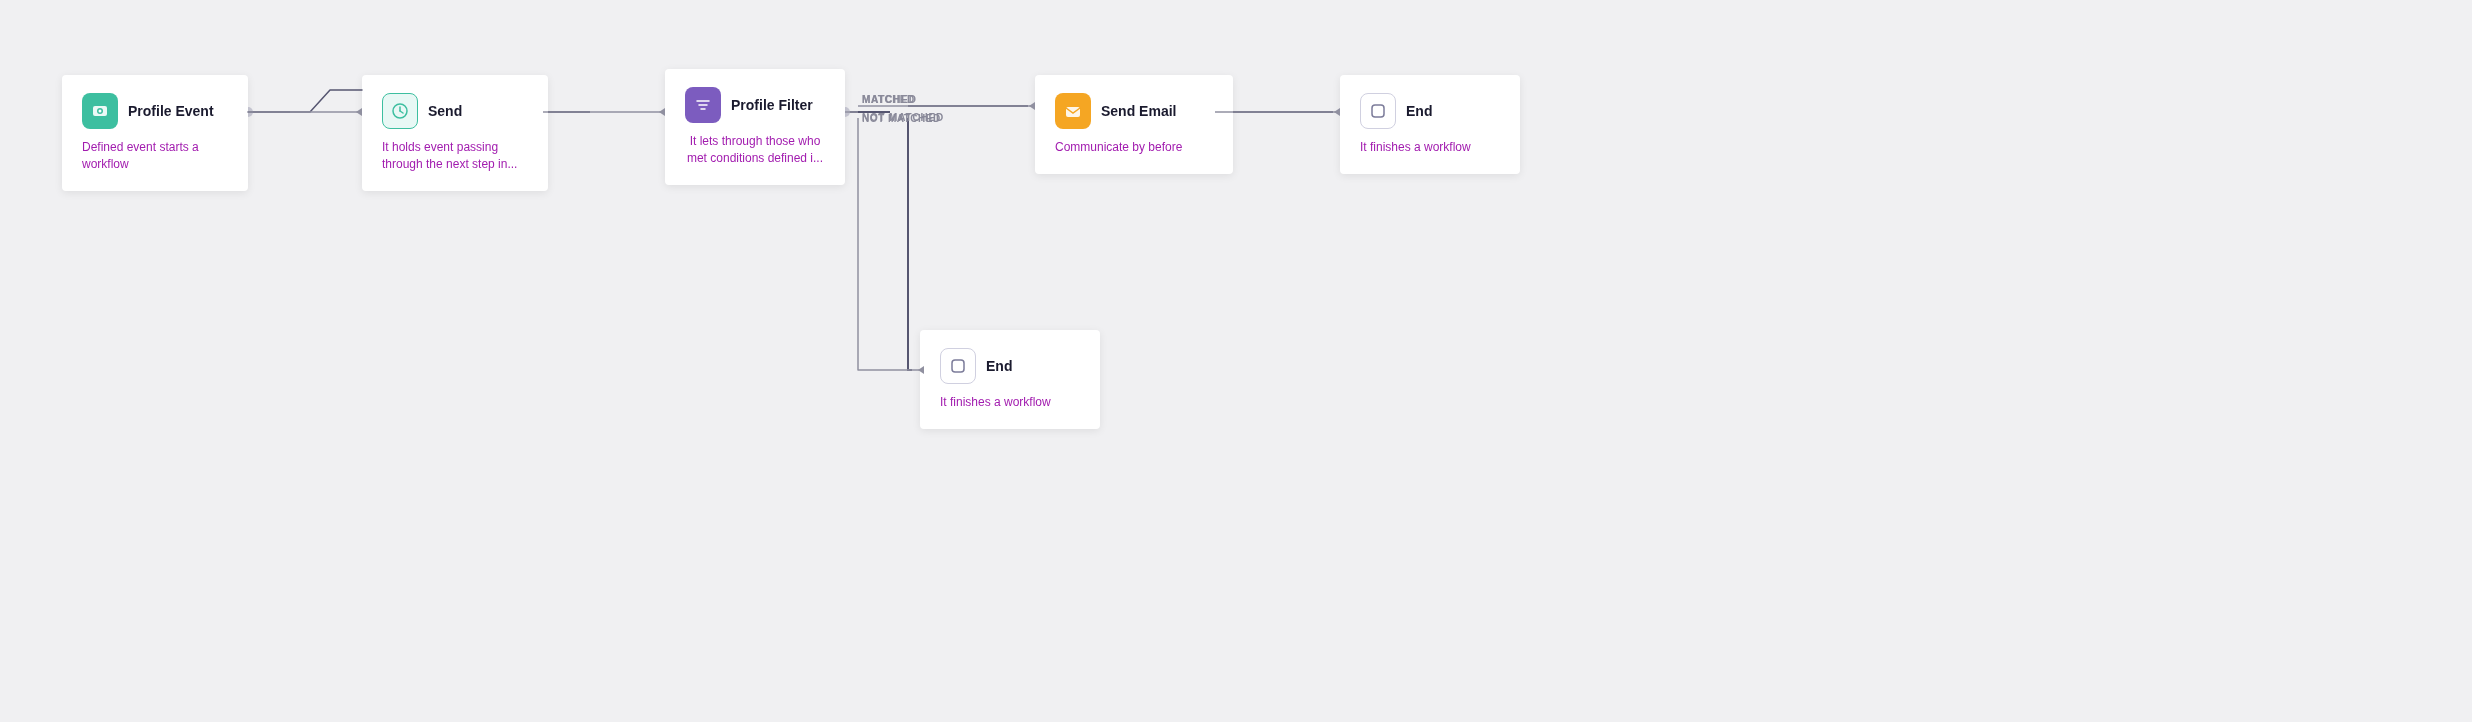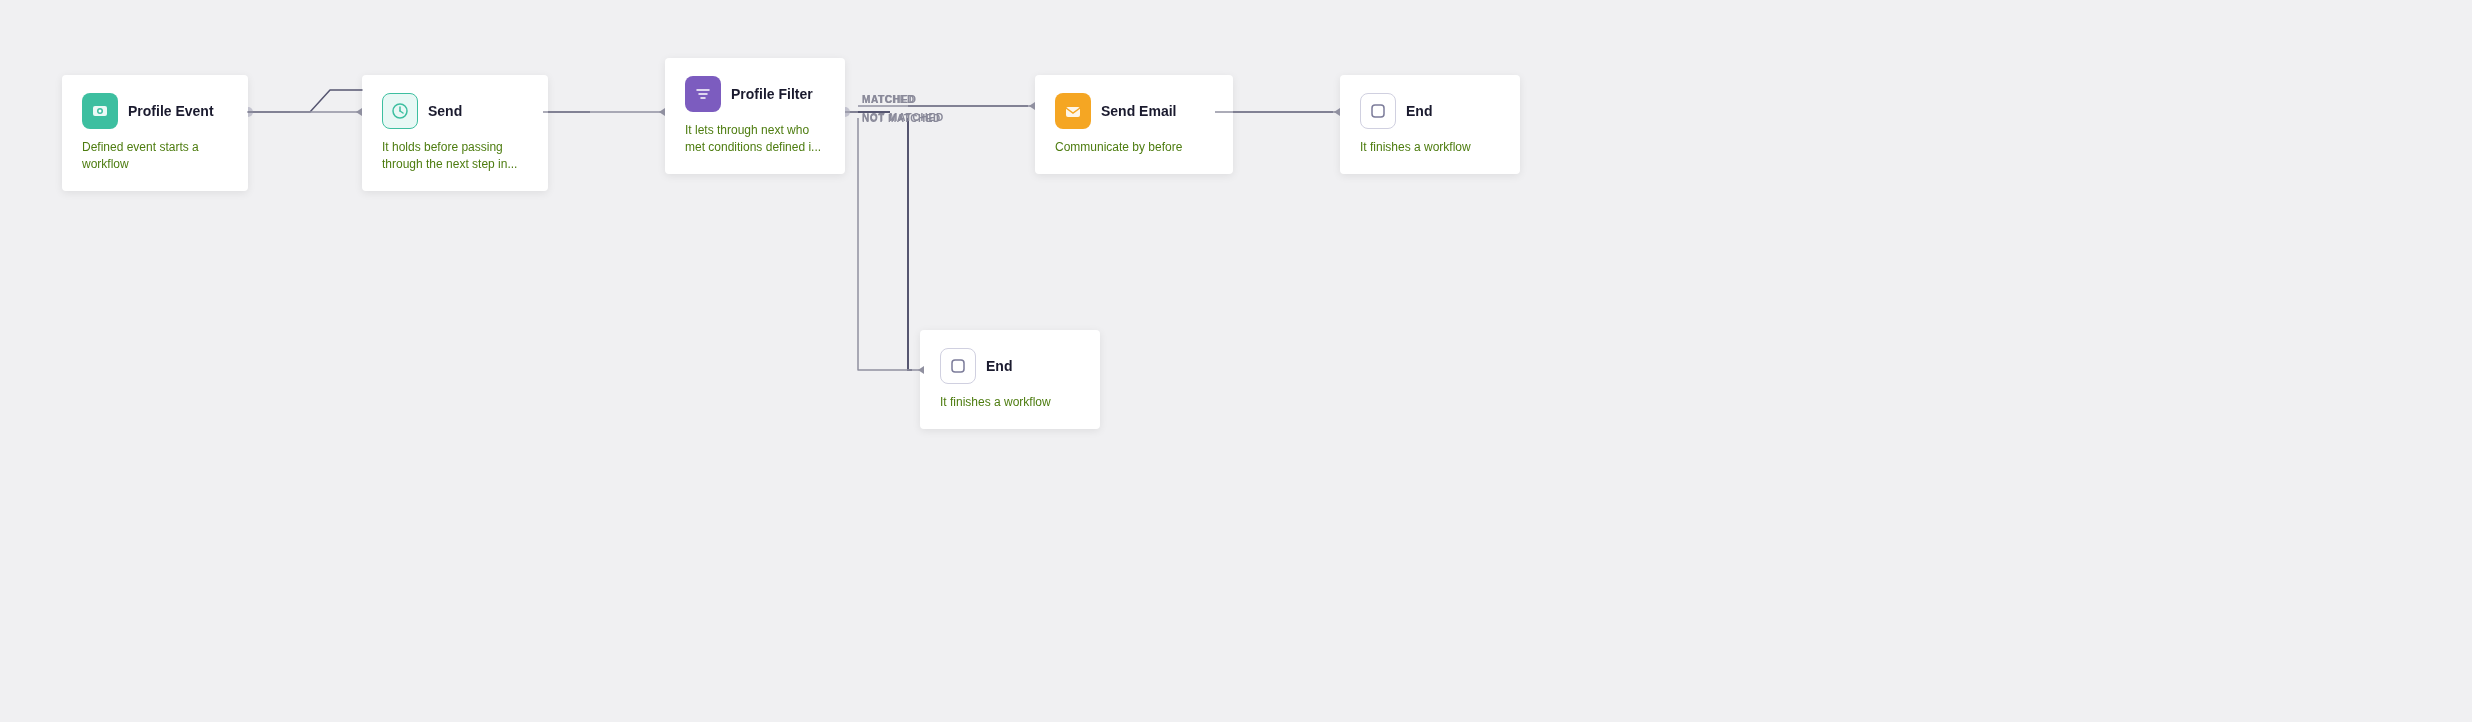--- a/index.html
+++ b/index.html
@@ -51,21 +51,21 @@
     .icon-white { background: #ffffff; border: 1.5px solid #d0d0e0; }
 
     .node-title {
       font-size: 14px;
       font-weight: 600;
       color: #1a1a2e;
     }
 
     .node-desc {
       font-size: 12px;
-      color: #4d7c0f;
+      color: #a21caf;
       line-height: 1.4;
       max-width: 150px;
     }
 
     
     .connector-dot {
       position: absolute;
       width: 10px;
       height: 10px;
       border-radius: 50%;
@@ -178,36 +178,36 @@
       <div class="node-icon" style="background:#e8f8f5; border: 1.5px solid #3dbfa0;">
 
         <svg width="20" height="20" viewBox="0 0 20 20" fill="none">
           <circle cx="10" cy="10" r="7" stroke="#3dbfa0" stroke-width="1.5" fill="none"></circle>
           <line x1="10" y1="6" x2="10" y2="10" stroke="#3dbfa0" stroke-width="1.5" stroke-linecap="round"></line>
           <line x1="10" y1="10" x2="13" y2="12" stroke="#3dbfa0" stroke-width="1.5" stroke-linecap="round"></line>
         </svg>
       </div>
       <span class="node-title">Send</span>
     </div>
-    <p class="node-desc">It holds before passing through the next step in...</p>
-  </div>
-
-  <div class="node-card" style="left:665px; top:58px; width:152px;">
+    <p class="node-desc">It holds event passing through the next step in...</p>
+  </div>
+
+  <div class="node-card" style="left:665px; top:69px; width:152px;text-align:center;">
     <div class="node-header">
       <div class="node-icon icon-purple">
 
         <svg width="20" height="20" viewBox="0 0 20 20" fill="none">
           <line x1="4" y1="6" x2="16" y2="6" stroke="white" stroke-width="1.5" stroke-linecap="round"></line>
           <line x1="6" y1="10" x2="14" y2="10" stroke="white" stroke-width="1.5" stroke-linecap="round"></line>
           <line x1="8" y1="14" x2="12" y2="14" stroke="white" stroke-width="1.5" stroke-linecap="round"></line>
         </svg>
       </div>
       <span class="node-title">Profile Filter</span>
     </div>
-    <p class="node-desc">It lets through next who met conditions defined i...</p>
+    <p class="node-desc">It lets through those who met conditions defined i...</p>
   </div>
 
   <div class="node-card" style="left:1035px; top:75px; width:198px;">
     <div class="node-header">
       <div class="node-icon icon-orange">
 
         <svg width="20" height="20" viewBox="0 0 20 20" fill="none">
           <rect x="3" y="6" width="14" height="10" rx="2" fill="white" opacity="0.9"></rect>
           <path d="M3 7l7 5 7-5" stroke="#f5a623" stroke-width="1.5" fill="none" stroke-linecap="round"></path>
         </svg>

